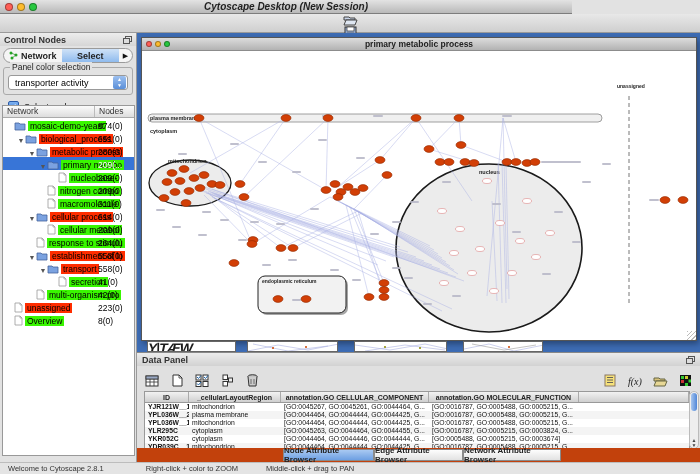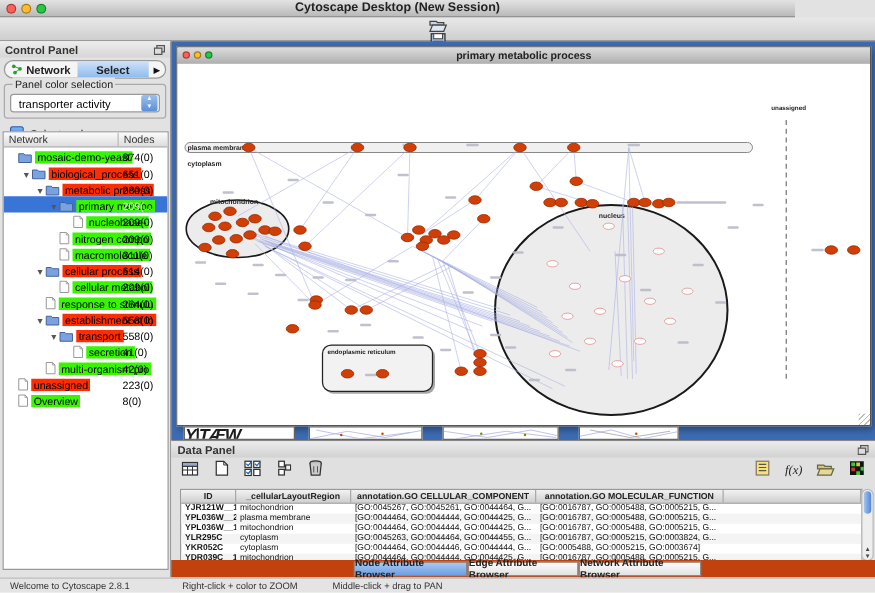--- a/index.html
+++ b/index.html
@@ -1,22 +1,22 @@
 <!DOCTYPE html>
 <html><head>
 <meta charset="utf-8">
 <style>
   * { margin:0; padding:0; box-sizing:border-box; }
   html,body { width:700px; height:474px; }
   body { font-family:"Liberation Sans", sans-serif; background:#e2e2e2; position:relative; overflow:hidden; }
 
   
-  #titlebar { position:absolute; left:0; top:0; width:636px; height:14px;
+  #titlebar { position:absolute; left:0; top:0; width:572px; height:14px;
     background:linear-gradient(#e3e3e3,#b9b9b9); border-bottom:1px solid #7d7d7d;
-    display:flex; align-items:center; }
+    display:flex; align-items:center;font-style:italic; }
   .traffic { display:flex; gap:4px; margin-left:5px; }
   .tl { width:8px; height:8px; border-radius:50%; border:1px solid rgba(0,0,0,.35); }
   .tl.red{background:#ff5f57}.tl.yel{background:#febc2e}.tl.grn{background:#28c840}
   #title-text { position:absolute; left:0; right:0; text-align:center; font-size:10px; font-weight:bold; color:#222; }
 
   
   #toolbar { position:absolute; left:0; top:14px; width:700px; height:19px;
     background:linear-gradient(#e8e8e8,#cfcfcf); border-bottom:1px solid #9a9a9a;
     display:flex; align-items:center;flex-direction:column; }
   .tbtn { width:18px; height:17px; display:flex; align-items:center; justify-content:center; }
@@ -78,21 +78,21 @@
   #resize-grip { position:absolute; right:0; bottom:0; width:9px; height:9px;
     background:repeating-linear-gradient(135deg,#bbb 0 1px,transparent 1px 3px); }
   .fragment { position:absolute; top:308px; height:11px; background:#fff; border:1px solid #666; overflow:hidden; }
   #frag-glyphs { font-size:14px; font-weight:bold; color:#1c1c1c; letter-spacing:-1px; transform:skewX(-12deg); margin-top:-2px; }
 
   
   #data-panel { position:absolute; left:137px; top:352px; width:563px; height:96px;
     background:#e0e0e0; border-top:1px solid #888; }
   #dp-header { height:13px; display:flex; align-items:center; justify-content:space-between;
     padding:0 5px; font-size:9px; font-weight:bold; color:#333; background:linear-gradient(#ececec,#d2d2d2); }
-  #dp-toolbar { height:23px; display:flex; align-items:flex-start; padding:0 6px; gap:7px; }
+  #dp-toolbar { height:23px; display:flex; align-items:flex-end; padding:0 6px; gap:7px; }
   #dp-toolbar .spacer { flex:1; }
   #dp-table { position:absolute; left:7px; top:38px; width:546px; height:58px; background:#fff; border:1px solid #999; }
   #dp-thead { display:flex; height:11px; background:linear-gradient(#f2f2f2,#cfcfcf); border-bottom:1px solid #999;
     font-size:7px; font-weight:bold; color:#222; }
   #dp-thead div { border-right:1px solid #aaa; text-align:center; overflow:hidden; white-space:nowrap; line-height:11px; }
   .dp-row { display:flex; height:8px; font-size:6.8px; color:#111; white-space:nowrap; }
   .dp-row:nth-child(even){ background:#f4f4f4; }
   .dp-cell { overflow:hidden; padding-left:3px; line-height:8px; }
   .dp-cell.id { font-weight:bold; }
   #dp-vscroll { position:absolute; right:1px; top:38px; width:10px; height:58px; background:#eee; border:1px solid #bbb; border-radius:5px; }
@@ -224,21 +224,21 @@
       <svg width="14" height="14" viewBox="0 0 14 14">
         <rect x="2" y="1" width="9" height="11" fill="#fff" stroke="#444"></rect>
         <path d="M4 3.5 h5 M4 5.5 h5 M4 7.5 h4" stroke="#999" stroke-width=".8"></path>
         <circle cx="10" cy="10" r="3" fill="#7aa0d8" stroke="#345" stroke-width=".8"></circle>
       </svg>
     </div>
 </div>
 
 <div id="control-panel">
   <div id="cp-header">
-    <span>Control Panel</span>
+    <span>Control Nodes</span>
     <svg width="9" height="8" viewBox="0 0 9 8">
         <rect x="2.5" y="0.5" width="6" height="5" fill="none" stroke="#555"></rect>
         <rect x="0.5" y="2.5" width="6" height="5" fill="#ddd" stroke="#555"></rect>
       </svg>
   </div>
   <div id="cp-tabs">
     <div class="cp-tab">
       <svg width="9" height="9" viewBox="0 0 9 9">
           <circle cx="2" cy="2" r="1.5" fill="#2a2"></circle>
           <circle cx="7" cy="4" r="1.5" fill="#2a2"></circle>

